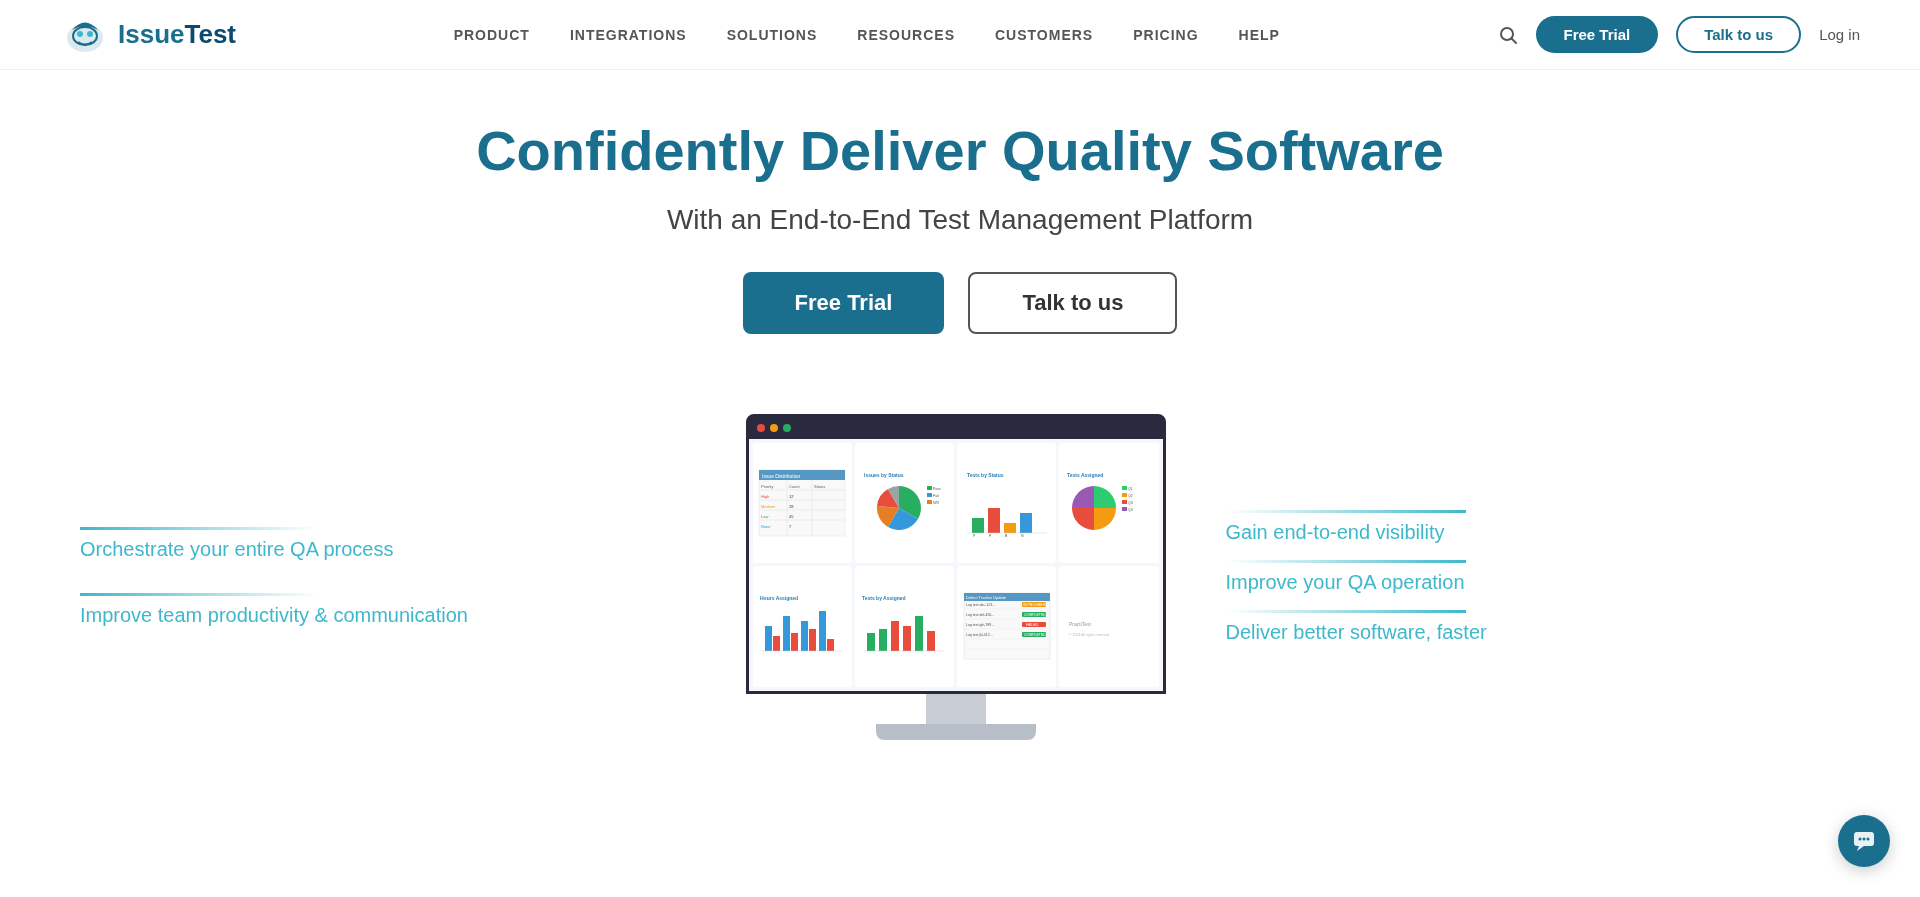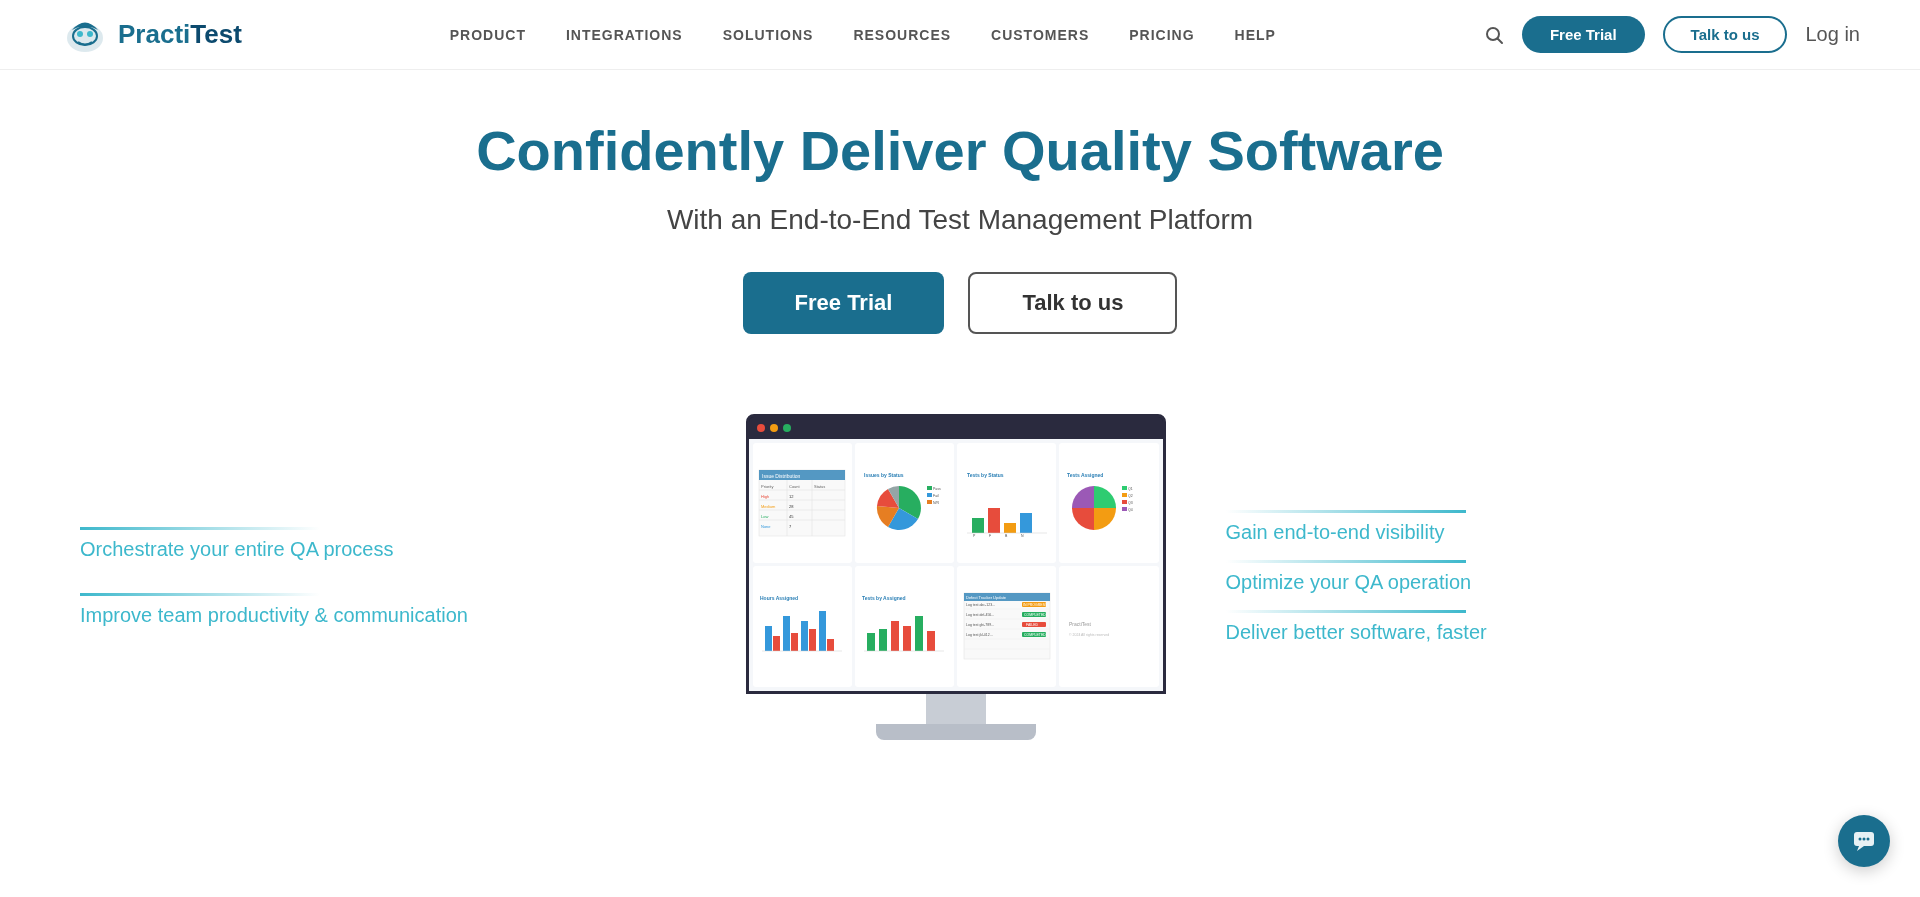--- a/index.html
+++ b/index.html
@@ -81,21 +81,21 @@
       border-radius: 25px;
       padding: 8px 26px;
       font-size: 15px;
       font-weight: 600;
       cursor: pointer;
     }
     .btn-login {
       background: none;
       border: none;
       color: #555;
-      font-size: 20px;
+      font-size: 15px;
       cursor: pointer;
     }
 
     
     .hero {
       display: flex;
       flex-direction: column;
       align-items: center;
       padding: 50px 46px 30px;
     }
@@ -285,21 +285,21 @@
 
     <svg class="logo-icon" viewBox="0 0 50 50">
       <ellipse cx="25" cy="28" rx="18" ry="14" fill="#1a6e8e" opacity="0.15"></ellipse>
       <path d="M12 20 Q25 5 38 20 Q30 15 25 18 Q20 15 12 20Z" fill="#1a6e8e"></path>
       <ellipse cx="25" cy="26" rx="12" ry="9" fill="none" stroke="#1a6e8e" stroke-width="2"></ellipse>
       <circle cx="20" cy="24" r="3" fill="#3db8cc"></circle>
       <circle cx="30" cy="24" r="3" fill="#3db8cc"></circle>
       <path d="M18 32 Q25 37 32 32" stroke="#1a6e8e" stroke-width="2" fill="none"></path>
     </svg>
     <span class="logo-text">
-      <span>Practi</span><span style="font-weight:800;color:#0c4a6e;">Test</span>
+      <span>Issue</span><span style="font-weight:800;color:#0c4a6e;">Test</span>
     </span>
   </div>
 
   <nav>
     <a class="nav-item">PRODUCT</a>
     <a class="nav-item">INTEGRATIONS</a>
     <a class="nav-item">SOLUTIONS</a>
     <a class="nav-item">RESOURCES</a>
     <a class="nav-item">CUSTOMERS</a>
     <a class="nav-item">PRICING</a>
@@ -505,21 +505,21 @@
     <div class="monitor-base"></div>
   </div>
 
   <div class="right-features">
     <div class="feature-item">
       <div class="feature-line-right"></div>
       <a class="feature-link">Gain end-to-end visibility</a>
     </div>
     <div class="feature-item">
       <div class="feature-line-right"></div>
-      <a class="feature-link">Optimize your QA operation</a>
+      <a class="feature-link">Improve your QA operation</a>
     </div>
     <div class="feature-item">
       <div class="feature-line-right"></div>
       <a class="feature-link">Deliver better software, faster</a>
     </div>
   </div>
 
 </div>
 
 <div class="chat-bubble">

